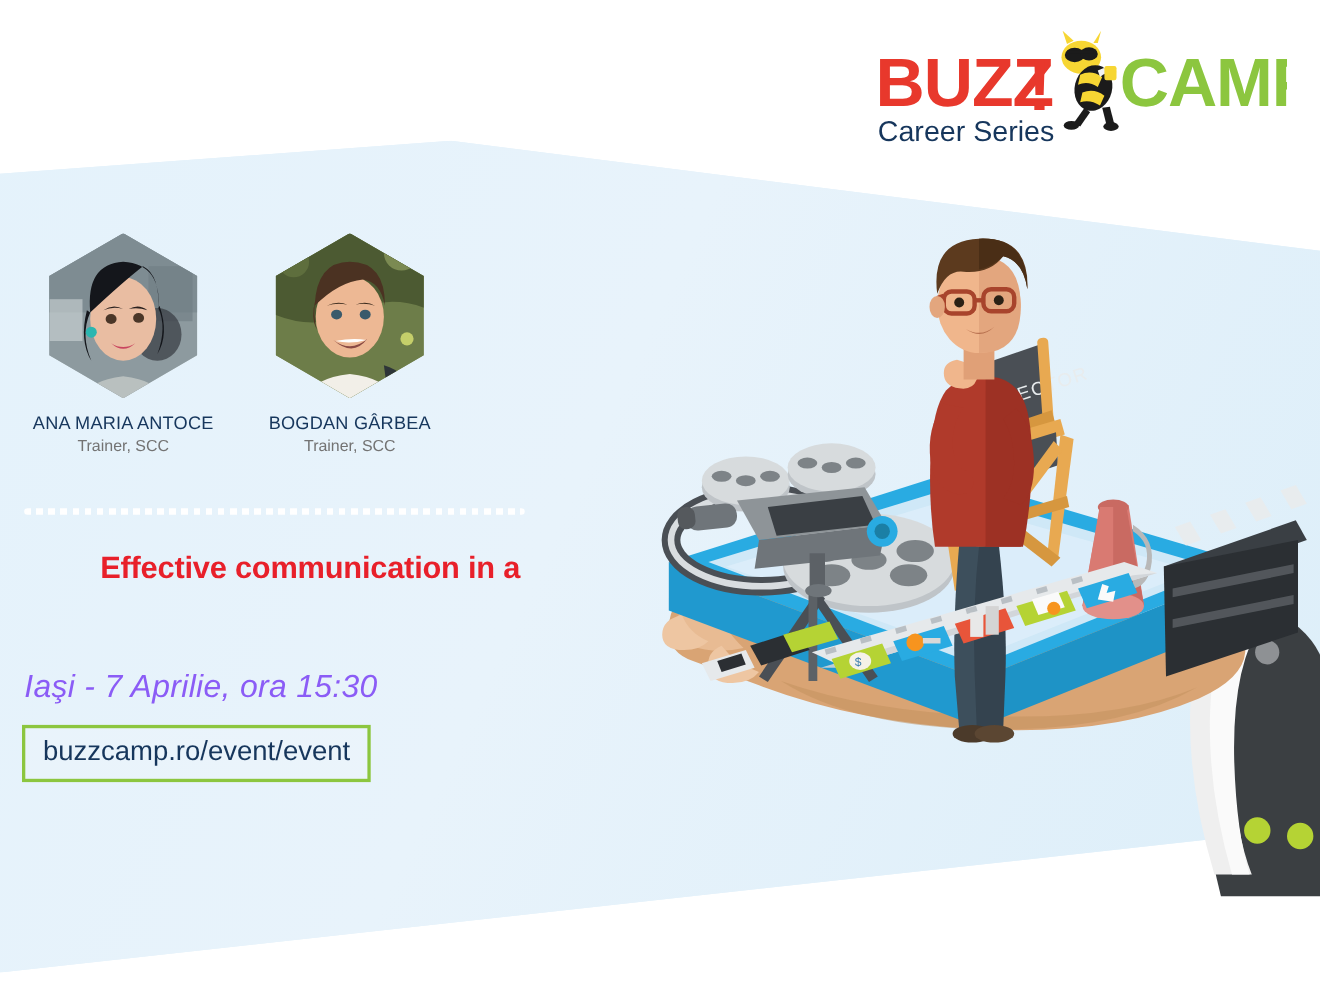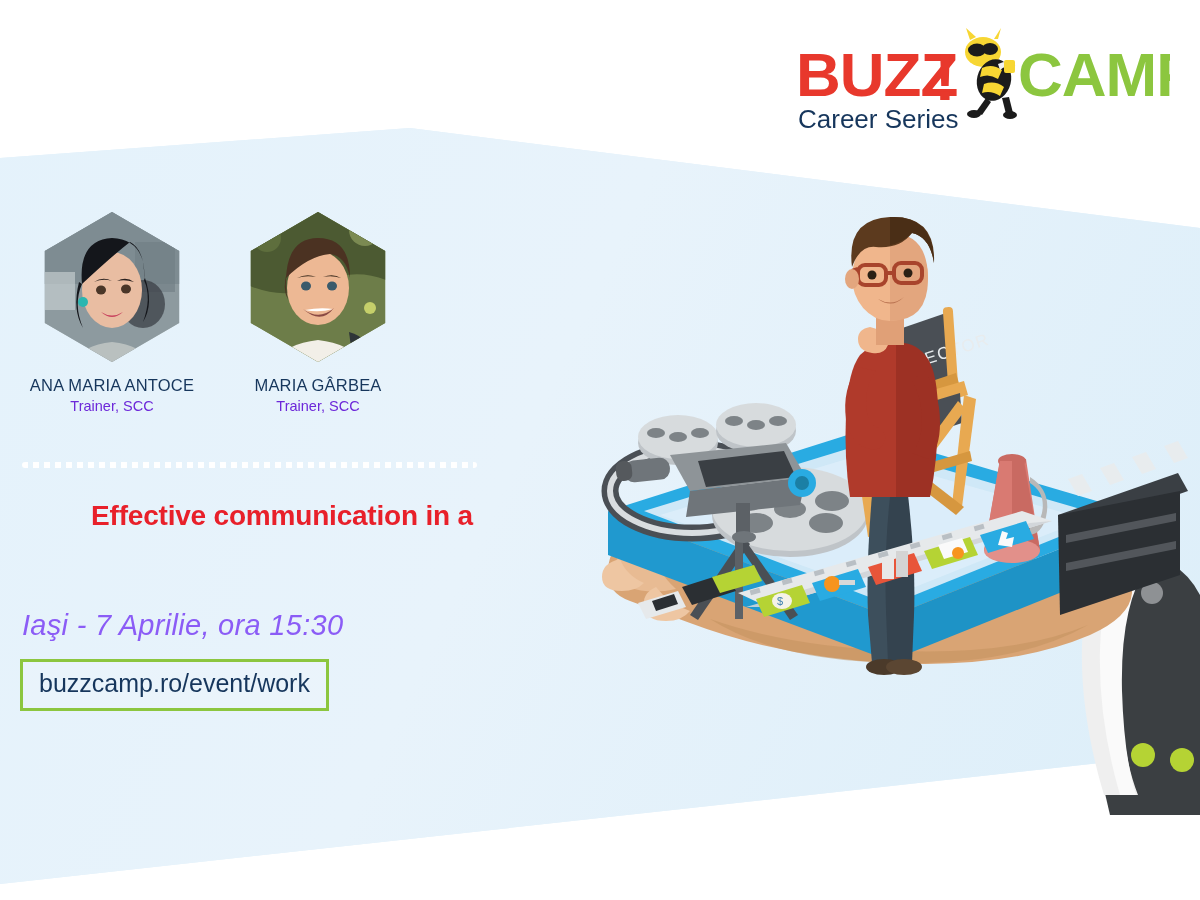--- a/index.html
+++ b/index.html
@@ -56,21 +56,21 @@
 
   
   .ph-ana { background:linear-gradient(160deg,#7f8d92 0%,#9aa7ab 40%,#c6cdcb 100%); }
   .ph-bogdan { background:linear-gradient(150deg,#4a5a33 0%,#6d7d49 35%,#8d9b63 70%,#5c6b3e 100%); }
 
   .trainer-name {
     margin-top:14px; font-size:16.5px; font-weight:normal; letter-spacing:0.2px;
     color:#16365c; white-space:nowrap;
   }
   .trainer-role {
-    margin-top:3px; font-size:14.5px; color:#6d28d9; font-weight:normal;text-align:center;
+    margin-top:3px; font-size:14.5px; color:#737373; font-weight:normal;text-align:center;
   }
 
   
   .divider {
     position:absolute; left:22px; top:462px; width:455px; height:6px;
     background:repeating-linear-gradient(to right,#ffffff 0 6px, rgba(255,255,255,0) 6px 11px);
     border-radius:3px;
   }
 
   
@@ -184,36 +184,36 @@
             <path d="M42 60 q-5 16 1 28 q-4 -16 -1 -28 Z" fill="#4b3222"></path>
             <ellipse cx="61" cy="74" rx="5" ry="4.5" fill="#3a5a6b"></ellipse>
             <ellipse cx="87" cy="74" rx="5" ry="4.5" fill="#3a5a6b"></ellipse>
             <path d="M52 66 q10 -5 19 -1 q-10 -2 -19 1 Z" fill="#3a2a1c"></path>
             <path d="M78 65 q10 -4 18 1 q-9 -3 -18 -1 Z" fill="#3a2a1c"></path>
             <path d="M58 97 q16 12 31 -1 q-13 17 -31 1 Z" fill="#8a4a44"></path>
             <path d="M60 98 q15 -3 28 -1 q-14 4 -28 1 Z" fill="#ffffff"></path>
           </svg>
         </div>
       </div>
-      <div class="trainer-name">MARIA GÂRBEA</div>
+      <div class="trainer-name">BOGDAN GÂRBEA</div>
       <div class="trainer-role">Trainer, SCC</div>
     </div>
 
   </div>
 
   <div class="divider"></div>
 
   <div class="headline">
     <span>Effective communication in a</span>
   </div>
 
   <div class="dateline">Iaşi - 7 Aprilie, ora 15:30</div>
 
   <div class="urlbox">
-    <span>buzzcamp.ro/event/work</span>
+    <span>buzzcamp.ro/event/event</span>
   </div>
 
   <div class="illo">
     <svg width="640" height="600" viewBox="0 0 640 600">
 
       <g>
         <path d="M560 330 q60 10 80 50 v220 h-90 q-20 -80 -20 -150 q0 -70 30 -120 Z" fill="#3b3f42"></path>
         <path d="M548 336 q26 -4 44 4 q-34 40 -32 130 q2 70 18 110 h-34 q-24 -80 -22 -150 q2 -66 26 -94 Z" fill="#efefef"></path>
         <path d="M560 348 q16 -4 28 2 q-28 40 -26 126 q2 66 14 104 h-16 q-22 -76 -20 -146 q2 -62 20 -86 Z" fill="#fafafa"></path>
         <circle cx="592" cy="378" r="11" fill="#8e9194"></circle>

